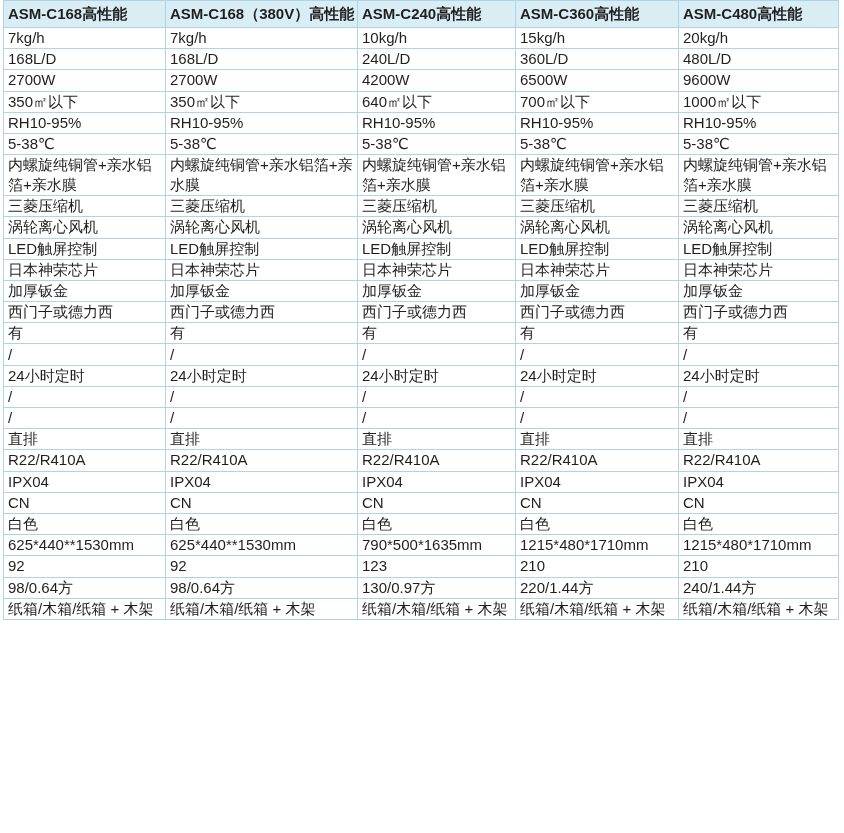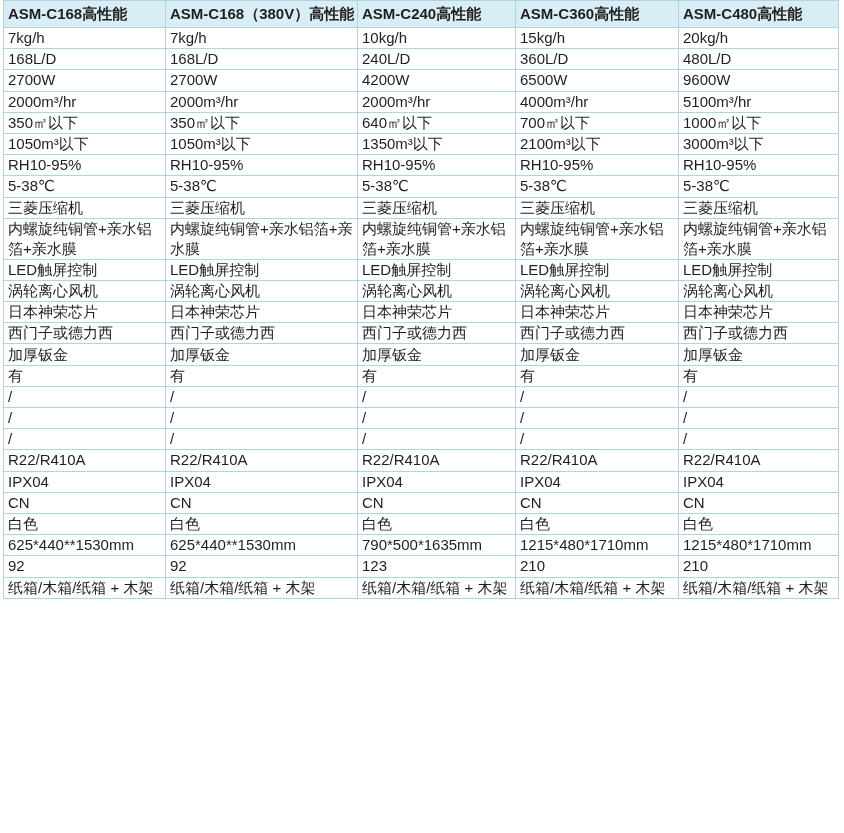--- a/index.html
+++ b/index.html
@@ -90,130 +90,130 @@
           <td>480L/D</td>
         </tr>
         <tr>
           <td>2700W</td>
           <td>2700W</td>
           <td>4200W</td>
           <td>6500W</td>
           <td>9600W</td>
         </tr>
         <tr>
-          <td>2000m³/hr</td>
-          <td>2000m³/hr</td>
-          <td>2000m³/hr</td>
-          <td>4000m³/hr</td>
-          <td>5100m³/hr</td>
-        </tr>
-        <tr>
           <td>350㎡以下</td>
           <td>350㎡以下</td>
           <td>640㎡以下</td>
           <td>700㎡以下</td>
           <td>1000㎡以下</td>
         </tr>
         <tr>
-          <td>1050m³以下</td>
-          <td>1050m³以下</td>
-          <td>1350m³以下</td>
-          <td>2100m³以下</td>
-          <td>3000m³以下</td>
-        </tr>
-        <tr>
-          <td>RH10-95%</td>
-          <td>RH10-95%</td>
-          <td>RH10-95%</td>
-          <td>RH10-95%</td>
-          <td>RH10-95%</td>
-        </tr>
-        <tr>
-          <td>5-38℃</td>
-          <td>5-38℃</td>
-          <td>5-38℃</td>
-          <td>5-38℃</td>
-          <td>5-38℃</td>
-        </tr>
-        <tr>
-          <td>三菱压缩机</td>
-          <td>三菱压缩机</td>
-          <td>三菱压缩机</td>
-          <td>三菱压缩机</td>
-          <td>三菱压缩机</td>
-        </tr>
-        <tr>
-          <td>内螺旋纯铜管+亲水铝箔+亲水膜</td>
-          <td>内螺旋纯铜管+亲水铝箔+亲水膜</td>
-          <td>内螺旋纯铜管+亲水铝箔+亲水膜</td>
-          <td>内螺旋纯铜管+亲水铝箔+亲水膜</td>
-          <td>内螺旋纯铜管+亲水铝箔+亲水膜</td>
-        </tr>
-        <tr>
-          <td>LED触屏控制</td>
-          <td>LED触屏控制</td>
-          <td>LED触屏控制</td>
-          <td>LED触屏控制</td>
-          <td>LED触屏控制</td>
-        </tr>
-        <tr>
-          <td>涡轮离心风机</td>
-          <td>涡轮离心风机</td>
-          <td>涡轮离心风机</td>
-          <td>涡轮离心风机</td>
-          <td>涡轮离心风机</td>
-        </tr>
-        <tr>
-          <td>日本神荣芯片</td>
-          <td>日本神荣芯片</td>
-          <td>日本神荣芯片</td>
-          <td>日本神荣芯片</td>
-          <td>日本神荣芯片</td>
-        </tr>
-        <tr>
-          <td>西门子或德力西</td>
-          <td>西门子或德力西</td>
-          <td>西门子或德力西</td>
-          <td>西门子或德力西</td>
-          <td>西门子或德力西</td>
-        </tr>
-        <tr>
-          <td>加厚钣金</td>
-          <td>加厚钣金</td>
-          <td>加厚钣金</td>
-          <td>加厚钣金</td>
-          <td>加厚钣金</td>
-        </tr>
-        <tr>
-          <td>有</td>
-          <td>有</td>
-          <td>有</td>
-          <td>有</td>
-          <td>有</td>
-        </tr>
-        <tr>
-          <td>/</td>
-          <td>/</td>
-          <td>/</td>
-          <td>/</td>
-          <td>/</td>
-        </tr>
-        <tr>
-          <td>/</td>
-          <td>/</td>
-          <td>/</td>
-          <td>/</td>
-          <td>/</td>
-        </tr>
-        <tr>
-          <td>/</td>
-          <td>/</td>
-          <td>/</td>
-          <td>/</td>
-          <td>/</td>
+          <td>RH10-95%</td>
+          <td>RH10-95%</td>
+          <td>RH10-95%</td>
+          <td>RH10-95%</td>
+          <td>RH10-95%</td>
+        </tr>
+        <tr>
+          <td>5-38℃</td>
+          <td>5-38℃</td>
+          <td>5-38℃</td>
+          <td>5-38℃</td>
+          <td>5-38℃</td>
+        </tr>
+        <tr>
+          <td>内螺旋纯铜管+亲水铝箔+亲水膜</td>
+          <td>内螺旋纯铜管+亲水铝箔+亲水膜</td>
+          <td>内螺旋纯铜管+亲水铝箔+亲水膜</td>
+          <td>内螺旋纯铜管+亲水铝箔+亲水膜</td>
+          <td>内螺旋纯铜管+亲水铝箔+亲水膜</td>
+        </tr>
+        <tr>
+          <td>三菱压缩机</td>
+          <td>三菱压缩机</td>
+          <td>三菱压缩机</td>
+          <td>三菱压缩机</td>
+          <td>三菱压缩机</td>
+        </tr>
+        <tr>
+          <td>涡轮离心风机</td>
+          <td>涡轮离心风机</td>
+          <td>涡轮离心风机</td>
+          <td>涡轮离心风机</td>
+          <td>涡轮离心风机</td>
+        </tr>
+        <tr>
+          <td>LED触屏控制</td>
+          <td>LED触屏控制</td>
+          <td>LED触屏控制</td>
+          <td>LED触屏控制</td>
+          <td>LED触屏控制</td>
+        </tr>
+        <tr>
+          <td>日本神荣芯片</td>
+          <td>日本神荣芯片</td>
+          <td>日本神荣芯片</td>
+          <td>日本神荣芯片</td>
+          <td>日本神荣芯片</td>
+        </tr>
+        <tr>
+          <td>加厚钣金</td>
+          <td>加厚钣金</td>
+          <td>加厚钣金</td>
+          <td>加厚钣金</td>
+          <td>加厚钣金</td>
+        </tr>
+        <tr>
+          <td>西门子或德力西</td>
+          <td>西门子或德力西</td>
+          <td>西门子或德力西</td>
+          <td>西门子或德力西</td>
+          <td>西门子或德力西</td>
+        </tr>
+        <tr>
+          <td>有</td>
+          <td>有</td>
+          <td>有</td>
+          <td>有</td>
+          <td>有</td>
+        </tr>
+        <tr>
+          <td>/</td>
+          <td>/</td>
+          <td>/</td>
+          <td>/</td>
+          <td>/</td>
+        </tr>
+        <tr>
+          <td>24小时定时</td>
+          <td>24小时定时</td>
+          <td>24小时定时</td>
+          <td>24小时定时</td>
+          <td>24小时定时</td>
+        </tr>
+        <tr>
+          <td>/</td>
+          <td>/</td>
+          <td>/</td>
+          <td>/</td>
+          <td>/</td>
+        </tr>
+        <tr>
+          <td>/</td>
+          <td>/</td>
+          <td>/</td>
+          <td>/</td>
+          <td>/</td>
+        </tr>
+        <tr>
+          <td>直排</td>
+          <td>直排</td>
+          <td>直排</td>
+          <td>直排</td>
+          <td>直排</td>
         </tr>
         <tr>
           <td>R22/R410A</td>
           <td>R22/R410A</td>
           <td>R22/R410A</td>
           <td>R22/R410A</td>
           <td>R22/R410A</td>
         </tr>
         <tr>
           <td>IPX04</td>
@@ -244,20 +244,27 @@
           <td>1215*480*1710mm</td>
         </tr>
         <tr>
           <td>92</td>
           <td>92</td>
           <td>123</td>
           <td>210</td>
           <td>210</td>
         </tr>
         <tr>
+          <td>98/0.64方</td>
+          <td>98/0.64方</td>
+          <td>130/0.97方</td>
+          <td>220/1.44方</td>
+          <td>240/1.44方</td>
+        </tr>
+        <tr>
           <td>纸箱/木箱/纸箱 + 木架</td>
           <td>纸箱/木箱/纸箱 + 木架</td>
           <td>纸箱/木箱/纸箱 + 木架</td>
           <td>纸箱/木箱/纸箱 + 木架</td>
           <td>纸箱/木箱/纸箱 + 木架</td>
         </tr>
       </tbody>
   </table>
 </div>
 

